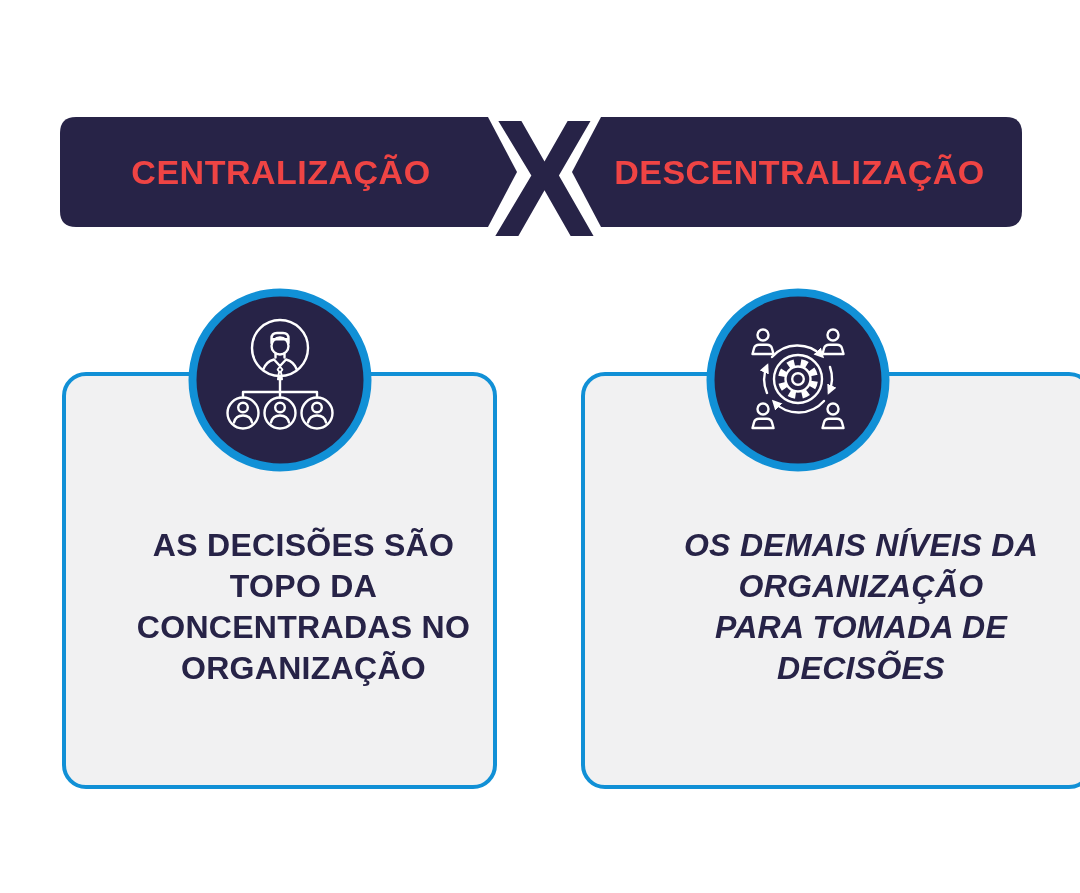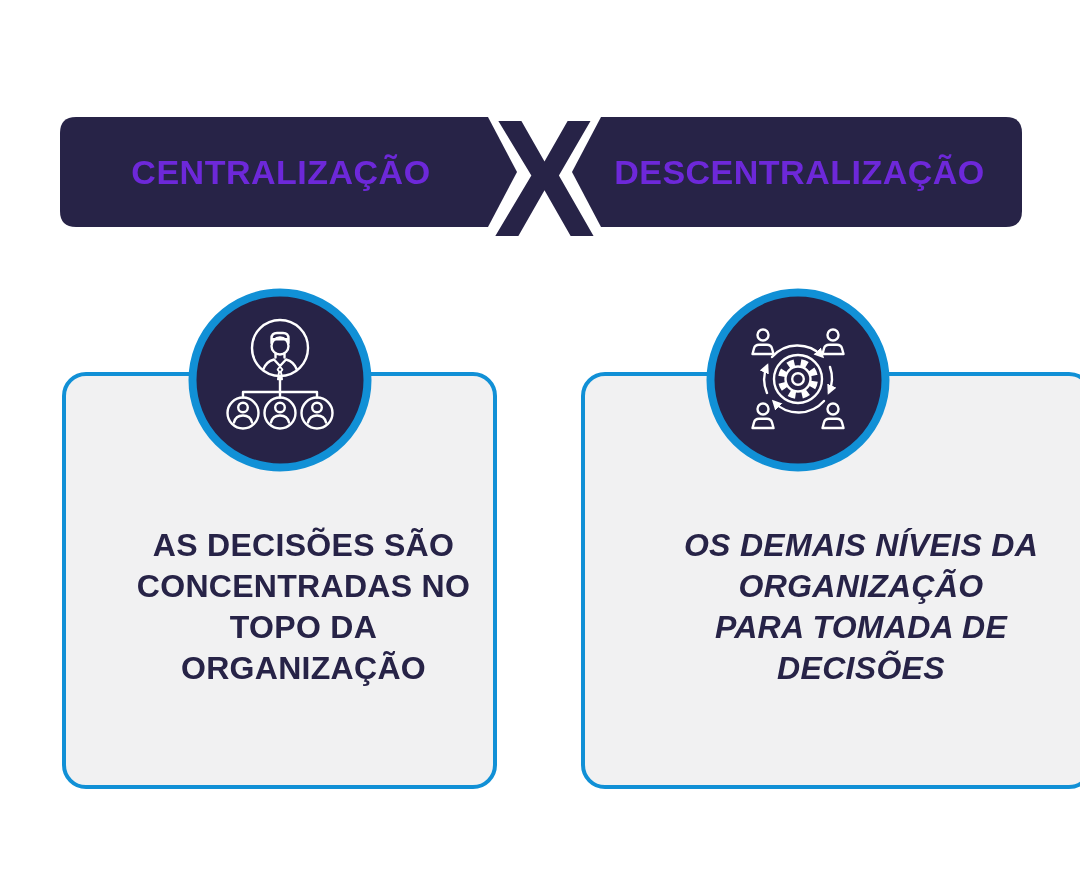--- a/index.html
+++ b/index.html
@@ -12,21 +12,21 @@
   .banner-svg{position:absolute;left:60px;top:110px;overflow:visible;}
   .banner-shape{fill:var(--navy);}
   .vs-x{
     fill:var(--navy);
     font-family:"Liberation Sans",sans-serif;
     font-weight:bold;font-size:168px;
   }
   .banner-label{
     position:absolute;top:117px;height:110px;
     display:flex;align-items:center;justify-content:center;
-    color:#6d28d9;font-size:34px;font-weight:bold;letter-spacing:.5px;
+    color:#ef4444;font-size:34px;font-weight:bold;letter-spacing:.5px;
     white-space:nowrap;box-sizing:border-box;
   }
   .banner-label.left{left:60px;width:430px;padding-left:12px;}
   .banner-label.right{left:601px;width:421px;padding-right:24px;}
   
   .card{
     position:absolute;top:372px;height:417px;box-sizing:border-box;
     background:var(--card_bg);
     border:4px solid var(--blue);
     border-radius:24px;
@@ -56,22 +56,22 @@
     <path class="banner-shape" d="M16,7 L428,7 L457,62 L428,117 L16,117 Q0,117 0,101 L0,23 Q0,7 16,7 Z"></path>
     <path class="banner-shape" d="M946,7 L541,7 L512,62 L541,117 L946,117 Q962,117 962,101 L962,23 Q962,7 946,7 Z"></path>
     <text class="vs-x" text-anchor="middle" transform="translate(484.5,126) scale(0.9 1)">X</text>
   </svg>
 
   <div class="banner-label left">CENTRALIZAÇÃO</div>
   <div class="banner-label right">DESCENTRALIZAÇÃO</div>
 
   <section class="card left">
     <p class="card-line">AS DECISÕES SÃO</p>
+    <p class="card-line">TOPO DA</p>
     <p class="card-line">CONCENTRADAS NO</p>
-    <p class="card-line">TOPO DA</p>
     <p class="card-line">ORGANIZAÇÃO</p>
   </section>
 
   <section class="card right">
     <p class="card-line">OS DEMAIS NÍVEIS DA</p>
     <p class="card-line">ORGANIZAÇÃO</p>
     <p class="card-line">PARA TOMADA DE</p>
     <p class="card-line">DECISÕES</p>
   </section>
 

